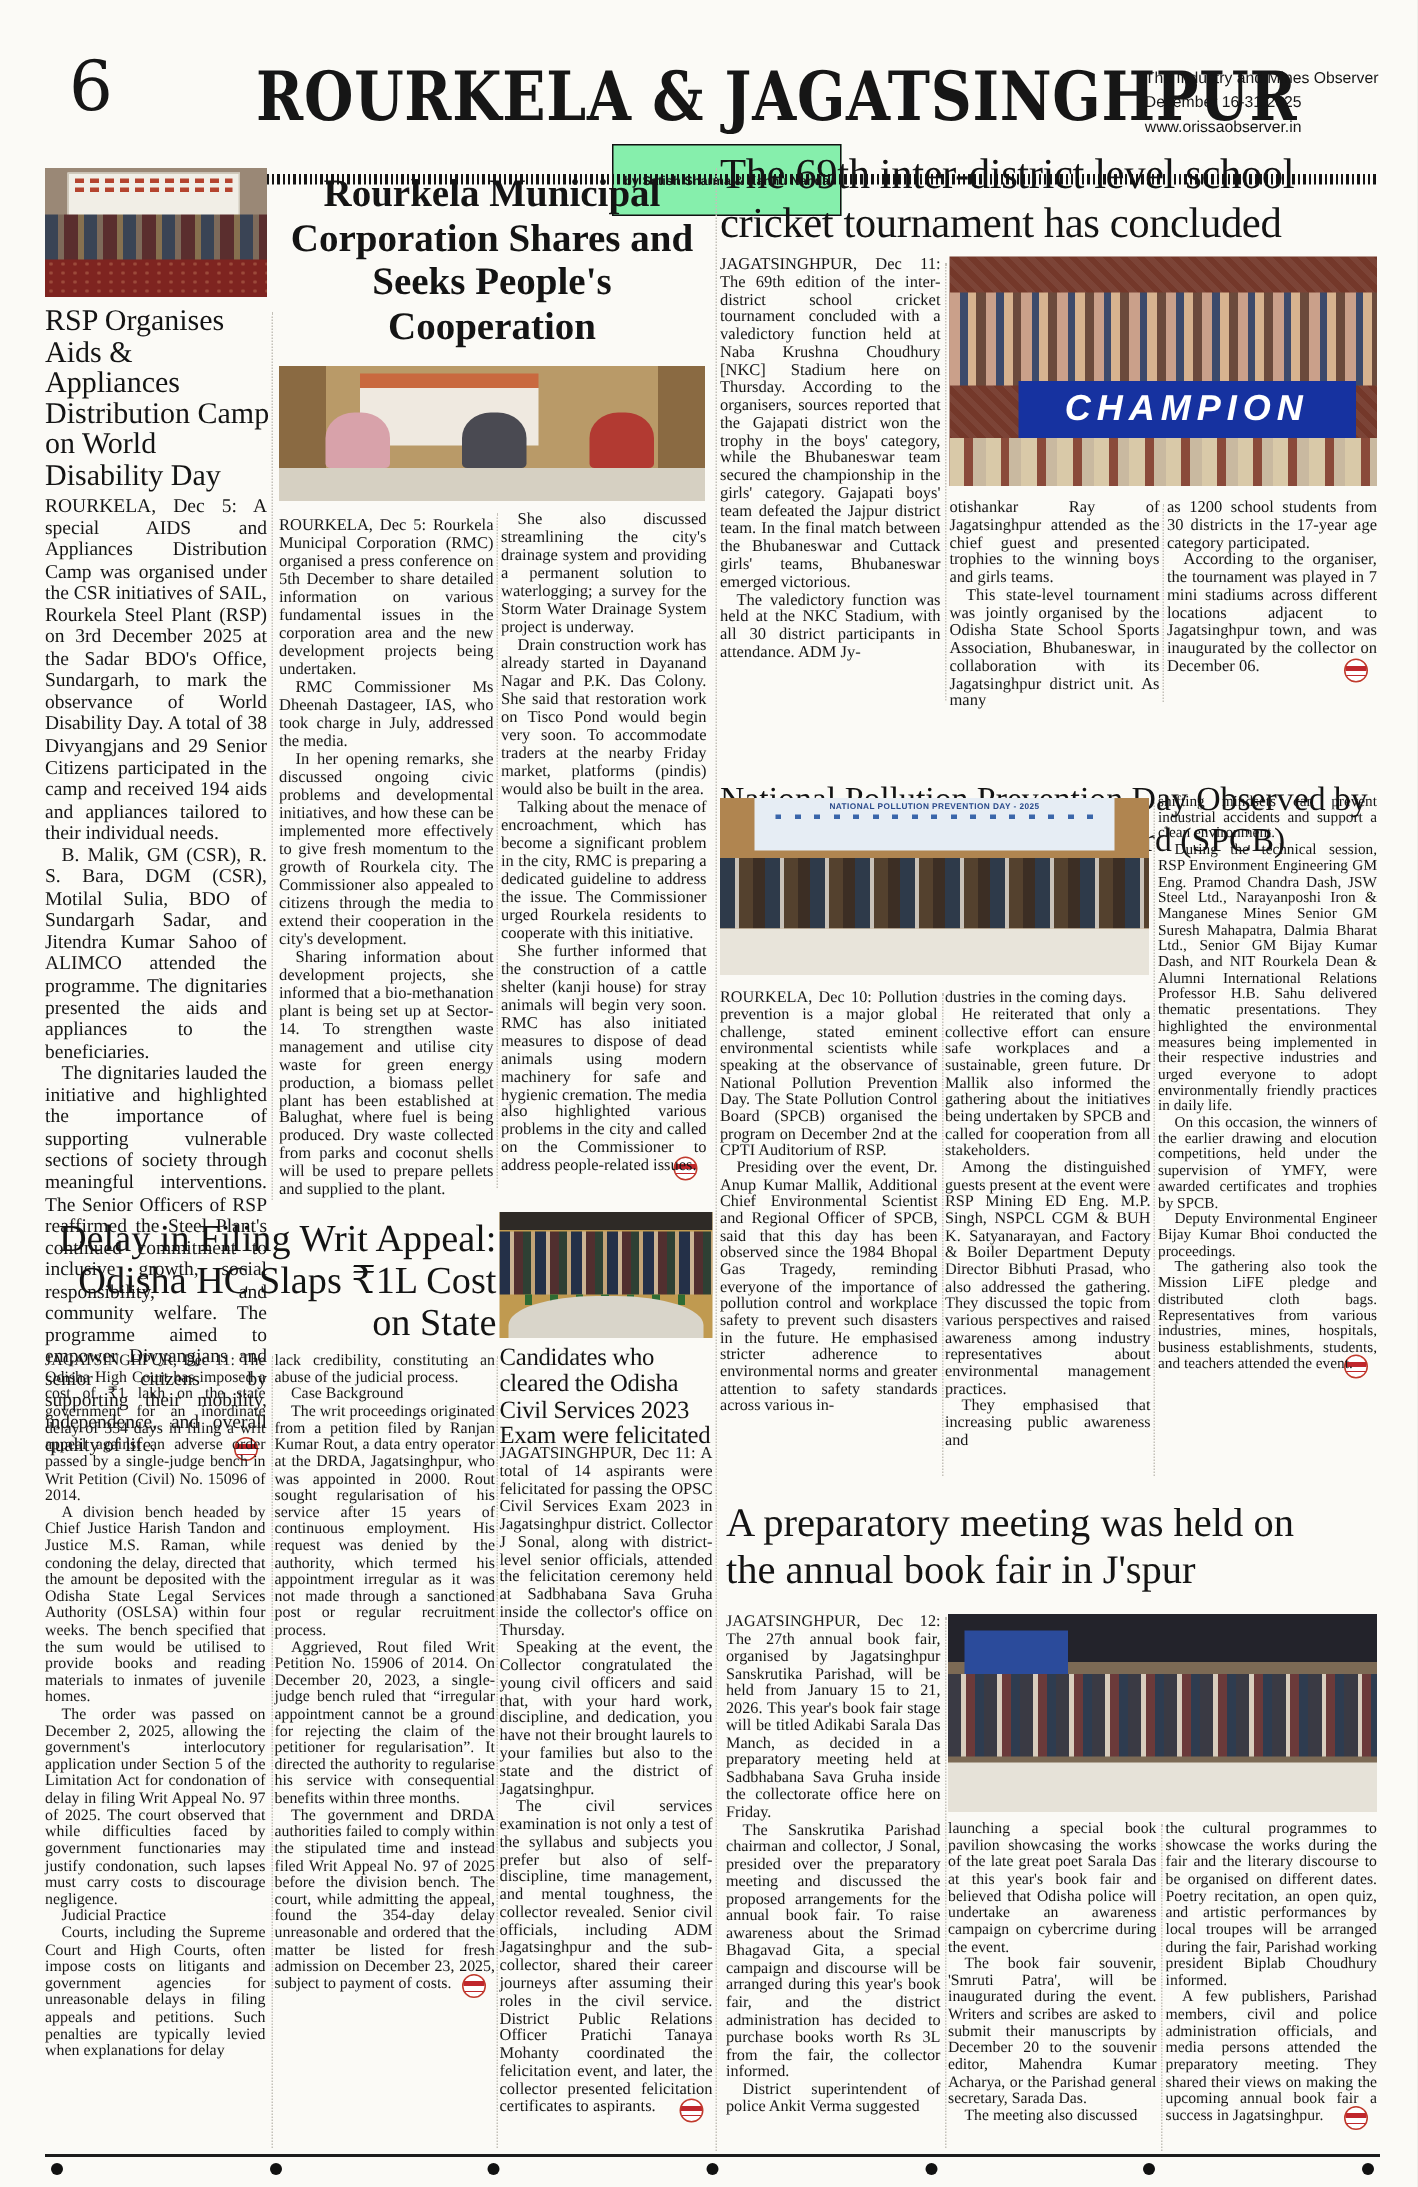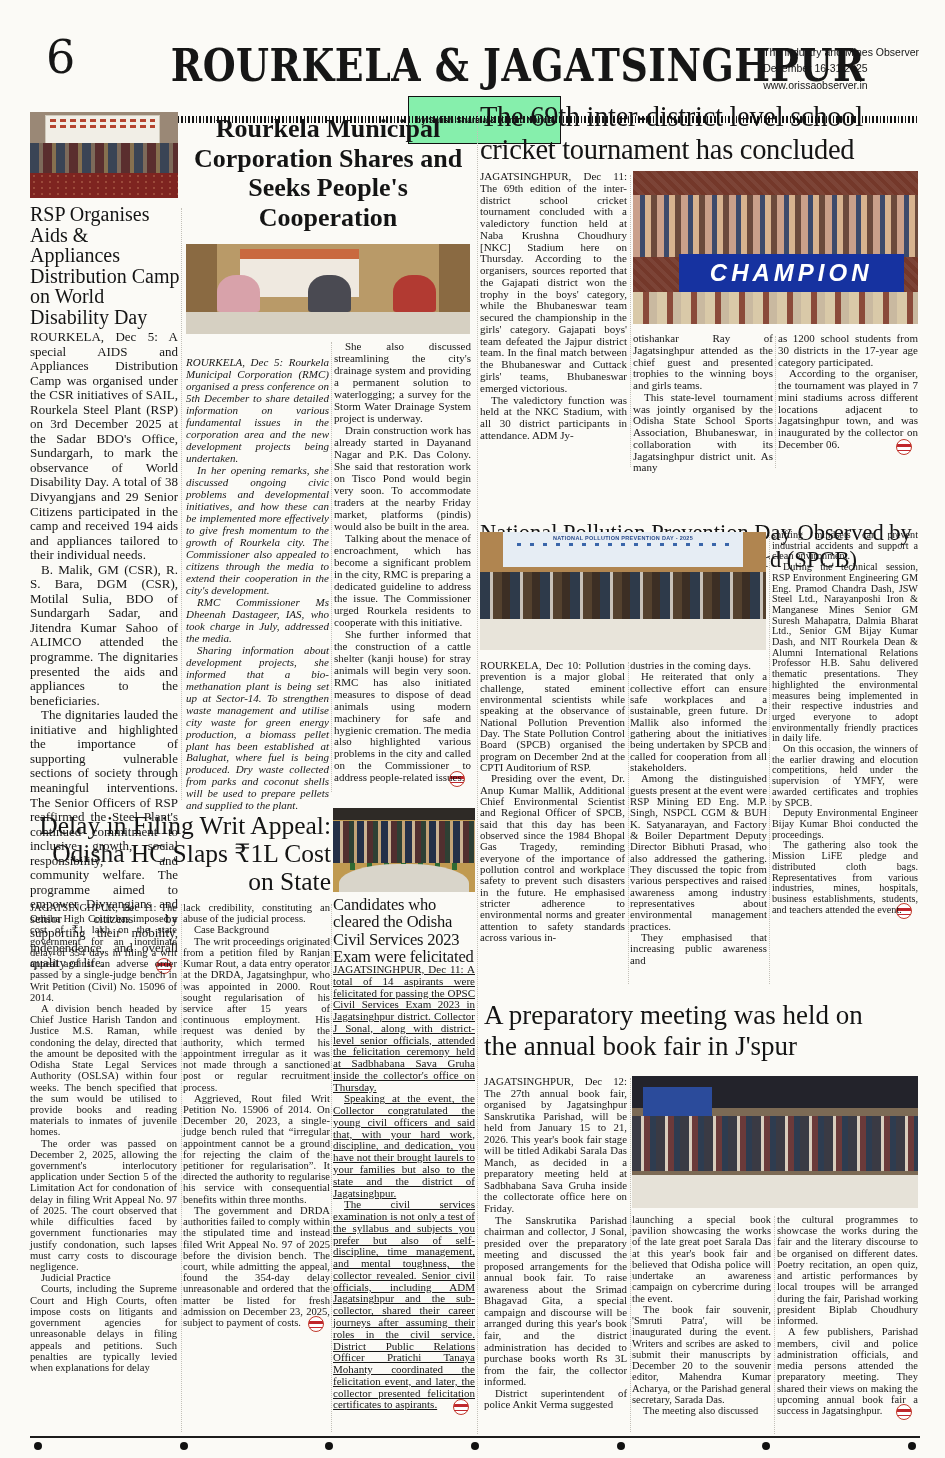--- a/index.html
+++ b/index.html
@@ -23,31 +23,31 @@
   .h-cricket{left:480px;top:100px;width:440px;font-size:28.5px;line-height:1.16;letter-spacing:-.3px;}
   .h-spcb{left:480px;top:472px;width:442px;font-size:22.5px;line-height:1.18;margin-top:48px;}
   .h-writ{left:30px;top:812px;width:301px;font-size:25.5px;line-height:1.1;text-align:right;}
   .h-cand{left:333px;top:896px;width:143px;font-size:16.5px;line-height:1.05;letter-spacing:-.2px;}
   .h-book{left:484px;top:1000px;width:410px;font-size:27px;line-height:1.16;}
   
   .col{position:absolute;text-align:justify;}
   .p{margin:0;text-indent:11px;}
   .p.nf{text-indent:0;}
   .rsp-body{left:30px;top:330px;width:148px;font-size:13px;line-height:1.12;}
-  .rmc-c1{left:186px;top:356px;width:143px;font-size:11px;line-height:1.09;font-style:italic;}
+  .rmc-c1{left:186px;top:344px;width:143px;font-size:11px;line-height:1.09;}
   .rmc-c2{left:334px;top:340px;width:137px;font-size:11px;line-height:1.09;}
   .cri-c1{left:480px;top:171px;width:147px;font-size:11px;line-height:1.07;}
   .cri-c2{left:633px;top:333px;width:140px;font-size:11px;line-height:1.07;}
   .cri-c3{left:778px;top:333px;width:140px;font-size:11px;line-height:1.07;}
   .spcb-c1{left:480px;top:660px;width:145px;font-size:10.8px;line-height:1.05;}
   .spcb-c2{left:630px;top:660px;width:137px;font-size:10.8px;line-height:1.05;}
   .spcb-c3{left:772px;top:530px;width:146px;font-size:10.2px;line-height:1.05;}
   .writ-c1{left:30px;top:902px;width:147px;font-size:10.6px;line-height:1.06;}
   .writ-c2{left:183px;top:902px;width:147px;font-size:10.6px;line-height:1.06;}
-  .cand-body{left:333px;top:964px;width:142px;font-size:11px;line-height:1.07;text-decoration:underline;}
+  .cand-body{left:333px;top:964px;width:142px;font-size:11px;line-height:1.07;}
   .book-c1{left:484px;top:1076px;width:143px;font-size:10.8px;line-height:1.07;}
   .book-c2{left:632px;top:1214px;width:139px;font-size:10.5px;line-height:1.07;}
   .book-c3{left:777px;top:1214px;width:141px;font-size:10.5px;line-height:1.07;}
   
   .stamp{display:block;width:14px;height:14px;border-radius:50%;margin:-12px 6px 0 auto;
          border:1px solid #c0392b;
          background:linear-gradient(180deg,#fff 0 28%,#c0272d 28% 52%,#fff 52% 72%,#c0272d 72% 78%,#fff 78%);}
   
   .vrule{position:absolute;width:0;border-left:1px dotted #c3c0b8;}
   
@@ -141,22 +141,22 @@
   <h2 class="h h-rmc">Rourkela Municipal Corporation Shares and Seeks People's Cooperation</h2>
   <div class="photo ph-rmc">
     <div class="banner"></div>
     <div class="f1"></div>
     <div class="f2"></div>
     <div class="f3"></div>
     <div class="table"></div>
   </div>
   <div class="col rmc-c1">
     <p class="p nf">ROURKELA, Dec 5: Rourkela Municipal Corporation (RMC) organised a press conference on 5th December to share detailed information on various fundamental issues in the corporation area and the new development projects being undertaken.</p>
+    <p class="p">RMC Commissioner Ms Dheenah Dastageer, IAS, who took charge in July, addressed the media.</p>
     <p class="p">In her opening remarks, she discussed ongoing civic problems and developmental initiatives, and how these can be implemented more effectively to give fresh momentum to the growth of Rourkela city. The Commissioner also appealed to citizens through the media to extend their cooperation in the city's development.</p>
-    <p class="p">RMC Commissioner Ms Dheenah Dastageer, IAS, who took charge in July, addressed the media.</p>
     <p class="p">Sharing information about development projects, she informed that a bio-methanation plant is being set up at Sector-14. To strengthen waste management and utilise city waste for green energy production, a biomass pellet plant has been established at Balughat, where fuel is being produced. Dry waste collected from parks and coconut shells will be used to prepare pellets and supplied to the plant.</p>
   </div>
   <div class="col rmc-c2">
     <p class="p">She also discussed streamlining the city's drainage system and providing a permanent solution to waterlogging; a survey for the Storm Water Drainage System project is underway.</p>
     <p class="p">Drain construction work has already started in Dayanand Nagar and P.K. Das Colony. She said that restoration work on Tisco Pond would begin very soon. To accommodate traders at the nearby Friday market, platforms (pindis) would also be built in the area.</p>
     <p class="p">Talking about the menace of encroachment, which has become a significant problem in the city, RMC is preparing a dedicated guideline to address the issue. The Commissioner urged Rourkela residents to cooperate with this initiative.</p>
     <p class="p">She further informed that the construction of a cattle shelter (kanji house) for stray animals will begin very soon. RMC has also initiated measures to dispose of dead animals using modern machinery for safe and hygienic cremation. The media also highlighted various problems in the city and called on the Commissioner to address people-related issues.</p>
     <span class="stamp"></span>
   </div>
 

